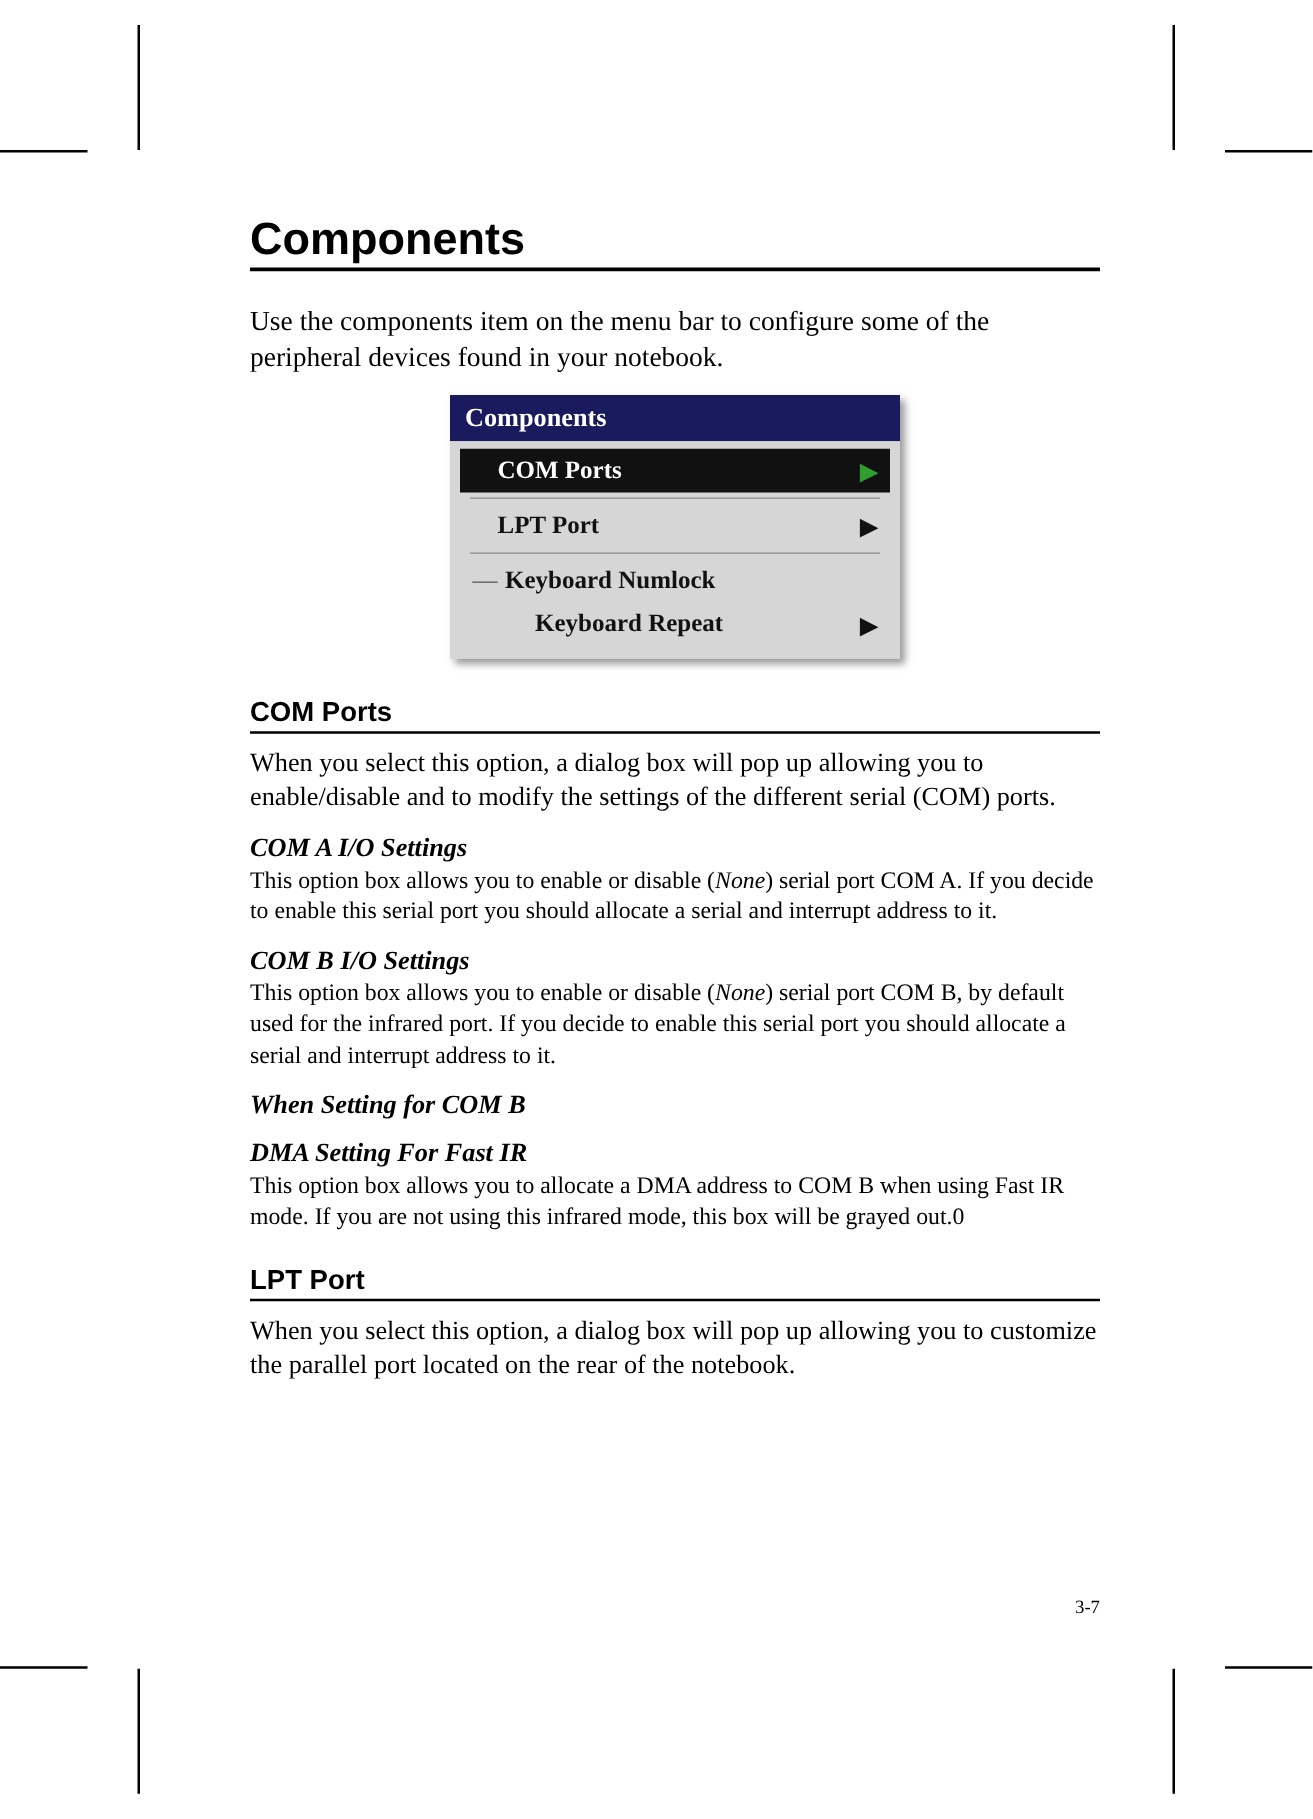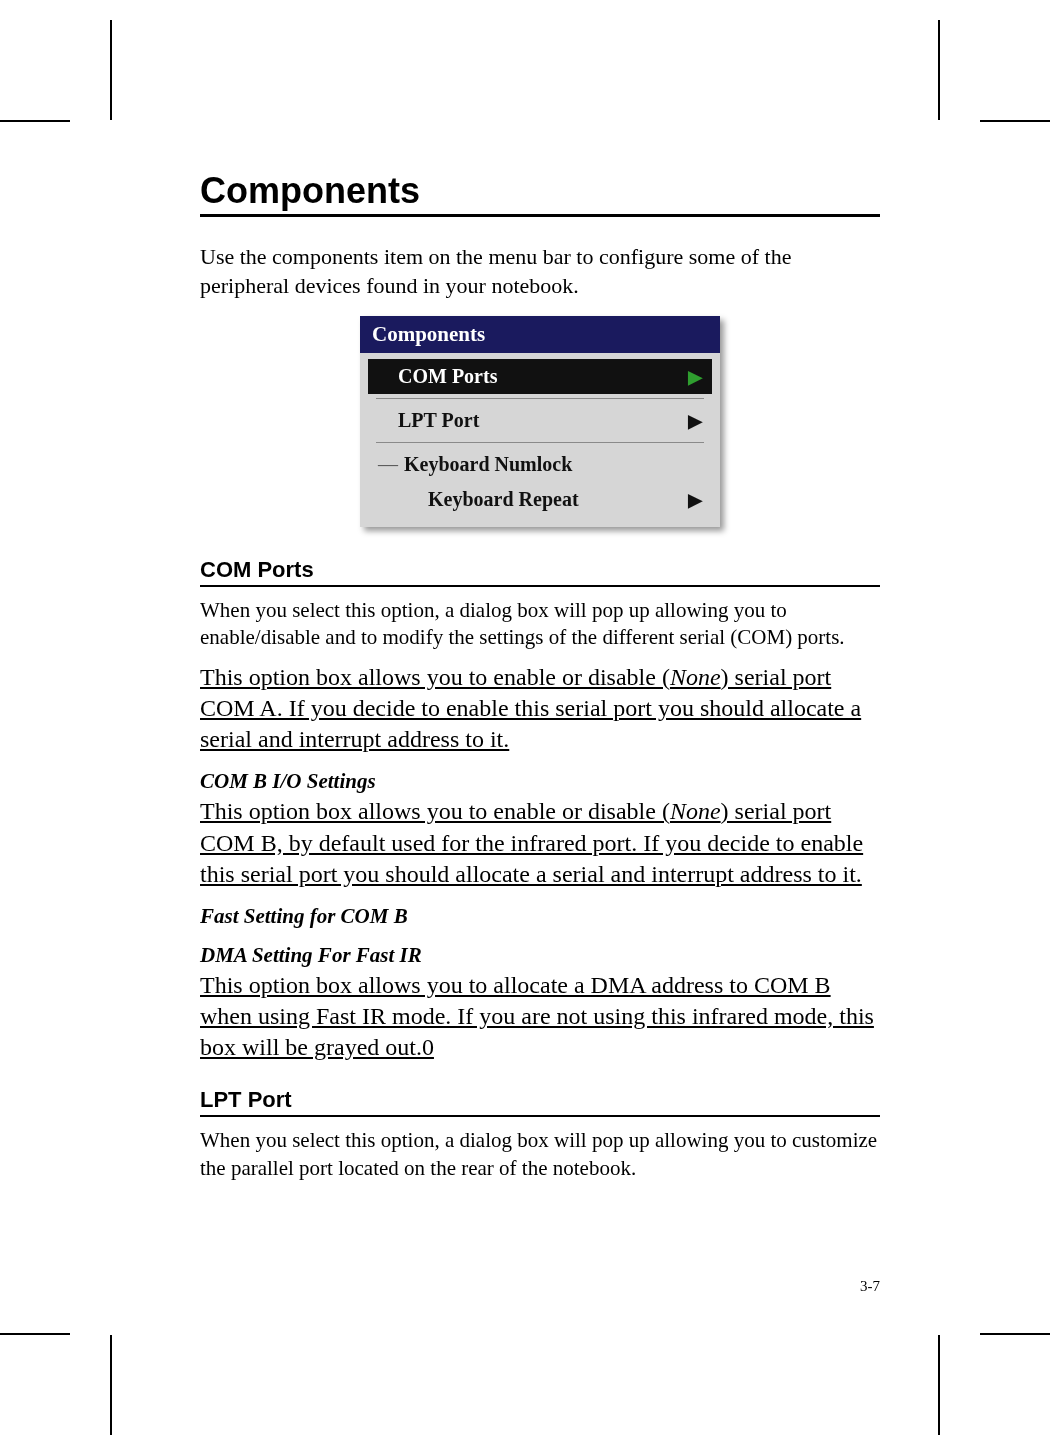--- a/index.html
+++ b/index.html
@@ -113,24 +113,23 @@
     margin: 10px 0;
     line-height: 1.3;
   }
   .sub-h {
     font-weight: bold;
     font-style: italic;
     font-size: 21px;
     margin: 14px 0 0 0;
   }
   .sub-p {
-    font-size: 24px;
+    font-size: 19px;
     margin: 2px 0 0 0;
     line-height: 1.3;
-    text-decoration: underline;
   }
   .italic { font-style: italic; }
   .page-num {
     position: absolute;
     right: 0;
     bottom: 0;
     font-size: 15px;
   }
 </style>
 </head>
@@ -174,30 +173,31 @@
           <span class="sub-label">Keyboard Repeat</span>
           <span class="arrow">▶</span>
         </div>
       </div>
     </div>
   </div>
 
   <h2 class="section">COM Ports</h2>
   <p class="body">When you select this option, a dialog box will pop up allowing you to enable/disable and to modify the settings of the different serial (COM) ports.</p>
 
+  <div class="sub-h">COM A I/O Settings</div>
   <p class="sub-p">
     <span>This option box allows you to enable or disable (</span><span class="italic">None</span><span>) serial port COM A. If you decide to enable this serial port you should allocate a serial and interrupt address to it.</span>
   </p>
 
   <div class="sub-h">COM B I/O Settings</div>
   <p class="sub-p">
     <span>This option box allows you to enable or disable (</span><span class="italic">None</span><span>) serial port COM B, by default used for the infrared port. If you decide to enable this serial port you should allocate a serial and interrupt address to it.</span>
   </p>
 
-  <div class="sub-h">Fast Setting for COM B</div>
+  <div class="sub-h">When Setting for COM B</div>
 
   <div class="sub-h">DMA Setting For Fast IR</div>
   <p class="sub-p">
     <span>This option box allows you to allocate a DMA address to COM B when using Fast IR mode. If you are not using this infrared mode, this box will be grayed out.0</span>
   </p>
 
   <h2 class="section">LPT Port</h2>
   <p class="body">When you select this option, a dialog box will pop up allowing you to customize the parallel port located on the rear of the notebook.</p>
 
   <div class="page-num">3-7</div>

